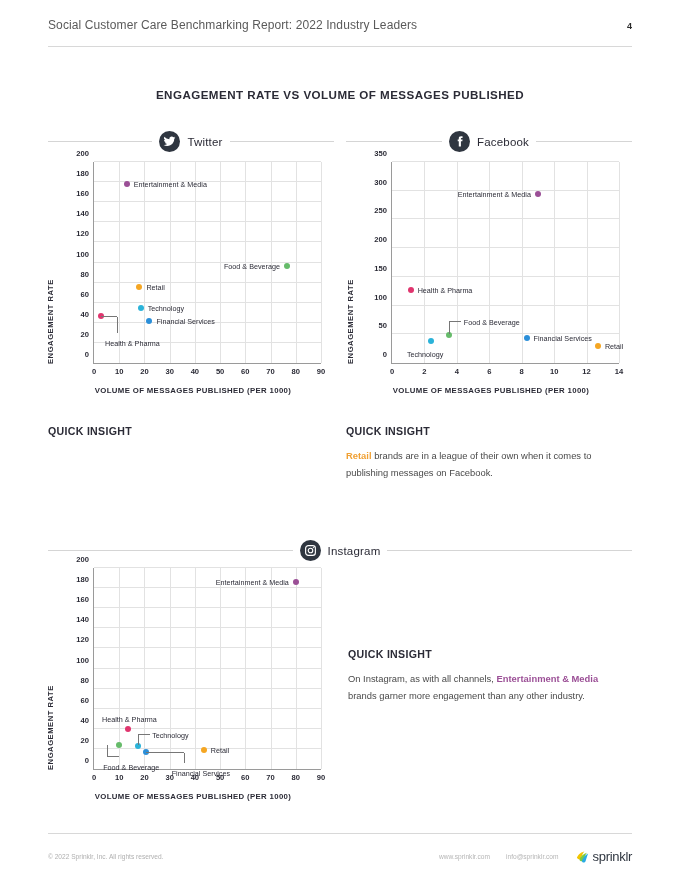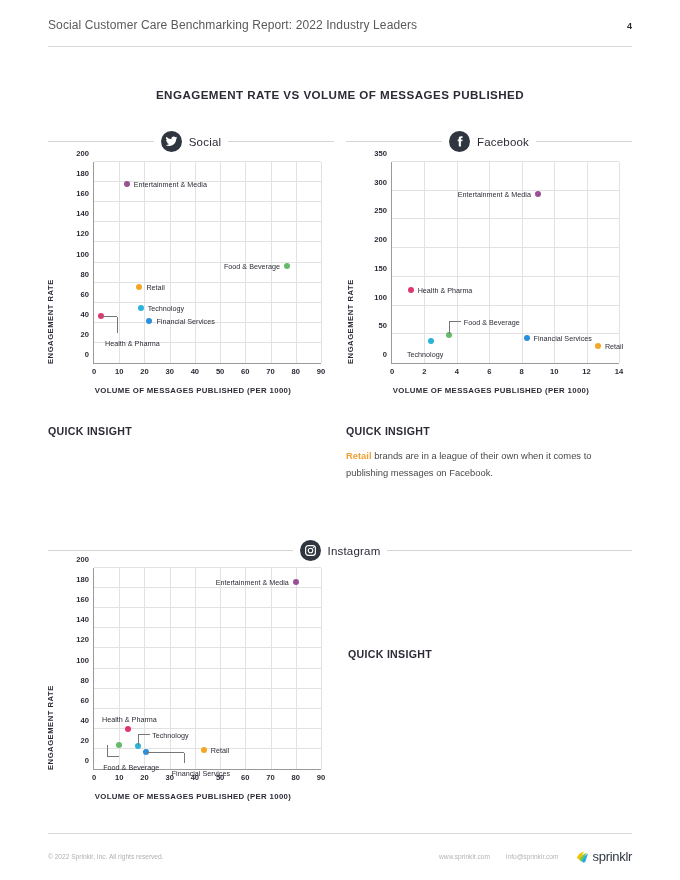--- a/index.html
+++ b/index.html
@@ -152,21 +152,21 @@
 
 <div class="main-title">ENGAGEMENT RATE VS VOLUME OF MESSAGES PUBLISHED</div>
 
 <div class="platform-head" id="hdr-twitter">
   <div class="ph-rule"></div>
   <div class="ph-icon">
     <svg width="13" height="13" viewBox="0 0 24 24" fill="#fff">
         <path d="M23 4.9a9 9 0 0 1-2.6.7 4.5 4.5 0 0 0 2-2.5 9 9 0 0 1-2.9 1.1A4.5 4.5 0 0 0 11.7 8a12.8 12.8 0 0 1-9.3-4.7 4.5 4.5 0 0 0 1.4 6 4.5 4.5 0 0 1-2-.6 4.5 4.5 0 0 0 3.6 4.5 4.5 4.5 0 0 1-2 .1 4.5 4.5 0 0 0 4.2 3.1A9 9 0 0 1 1 18.3a12.7 12.7 0 0 0 6.9 2c8.3 0 12.8-6.9 12.8-12.8v-.6A9 9 0 0 0 23 4.9z"></path>
       </svg>
   </div>
-  <div class="ph-name">Social</div>
+  <div class="ph-name">Twitter</div>
   <div class="ph-rule"></div>
 </div>
 
 <div class="platform-head" id="hdr-facebook">
   <div class="ph-rule"></div>
   <div class="ph-icon">
     <svg width="13" height="13" viewBox="0 0 24 24" fill="#fff">
         <path d="M14.6 8.3V6.6c0-.8.2-1.2 1.4-1.2h1.6V2.2h-2.6c-3.2 0-4.3 1.5-4.3 4.1v2h-2v3.2h2V21h3.9v-9.5h2.6l.4-3.2h-3z"></path>
       </svg>
   </div>
@@ -370,20 +370,23 @@
 
 <div class="insight" id="insight-facebook">
   <div class="insight-title">QUICK INSIGHT</div>
   <div class="insight-body">
     <span class="hl-orange">Retail</span><span> brands are in a league of their own when it comes to publishing messages on Facebook.</span>
   </div>
 </div>
 
 <div class="insight" id="insight-instagram">
   <div class="insight-title">QUICK INSIGHT</div>
+  <div class="insight-body">
+    <span>On Instagram, as with all channels, </span><span class="hl-purple">Entertainment &amp; Media</span><span> brands garner more engagement than any other industry.</span>
+  </div>
 </div>
 
 <div class="footer-rule"></div>
 <div class="footer">
   <span class="footer-left">© 2022 Sprinklr, Inc. All rights reserved.</span>
   <span class="footer-right">
     <span class="footer-link">www.sprinklr.com</span>
     <span class="footer-link">info@sprinklr.com</span>
     <span class="logo">
       <svg width="15" height="15" viewBox="0 0 24 24">

